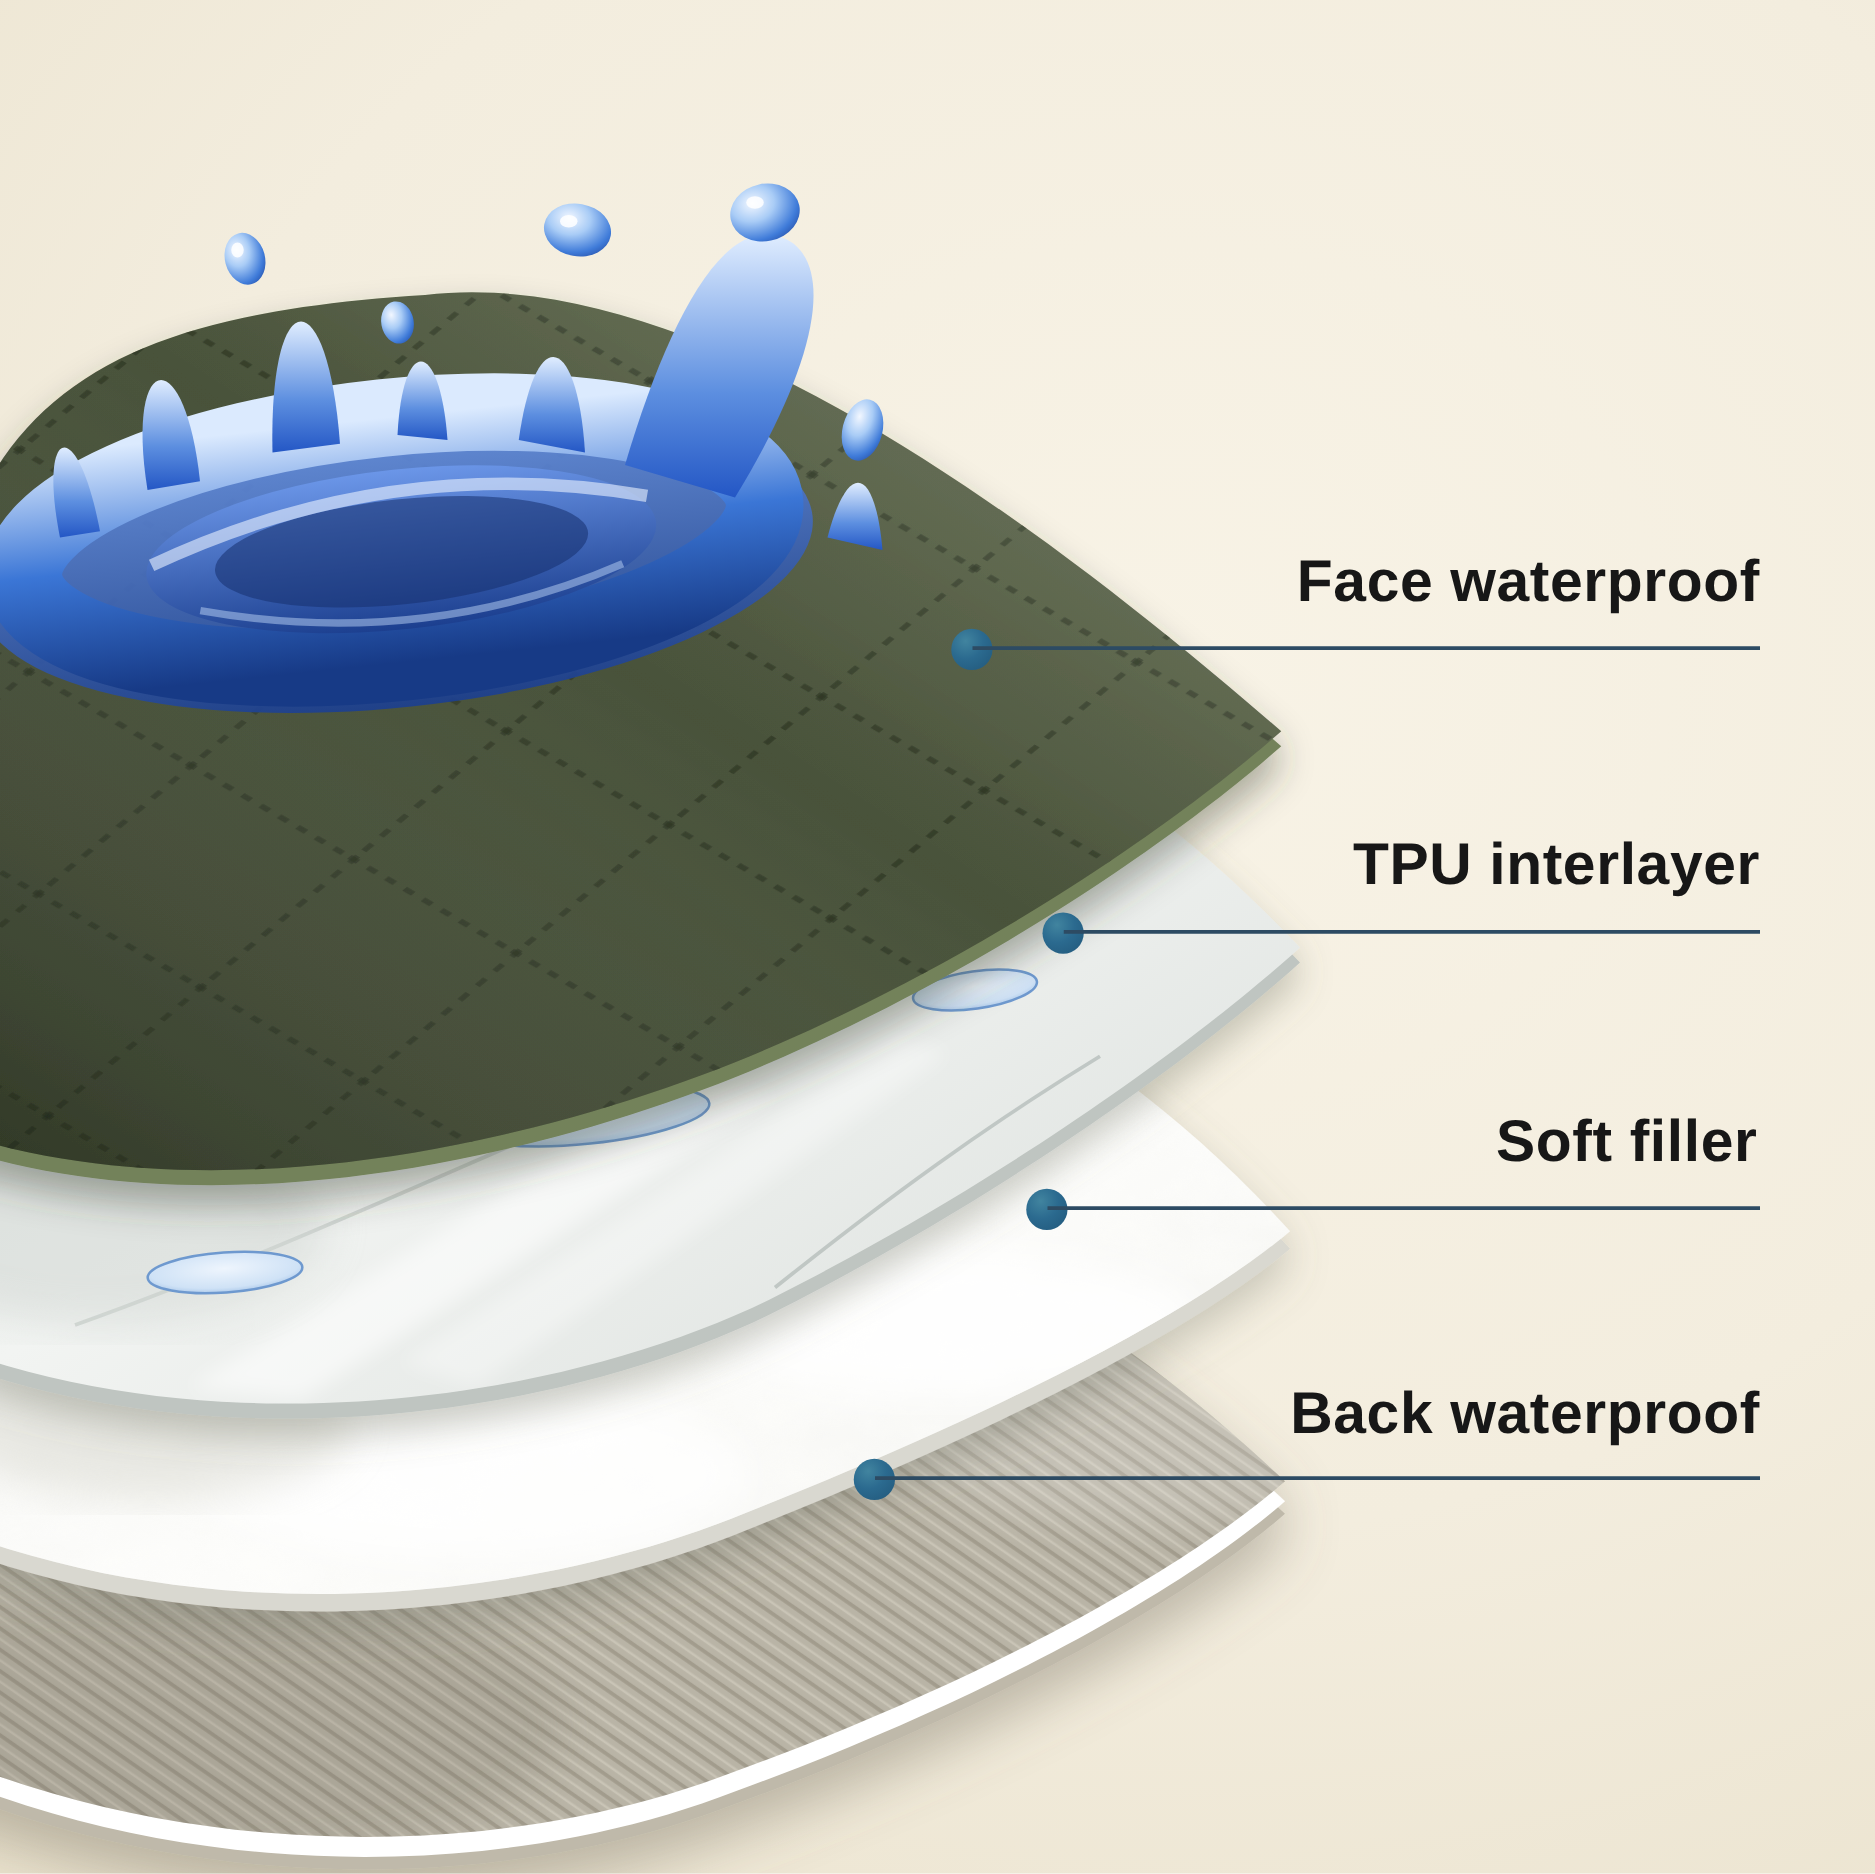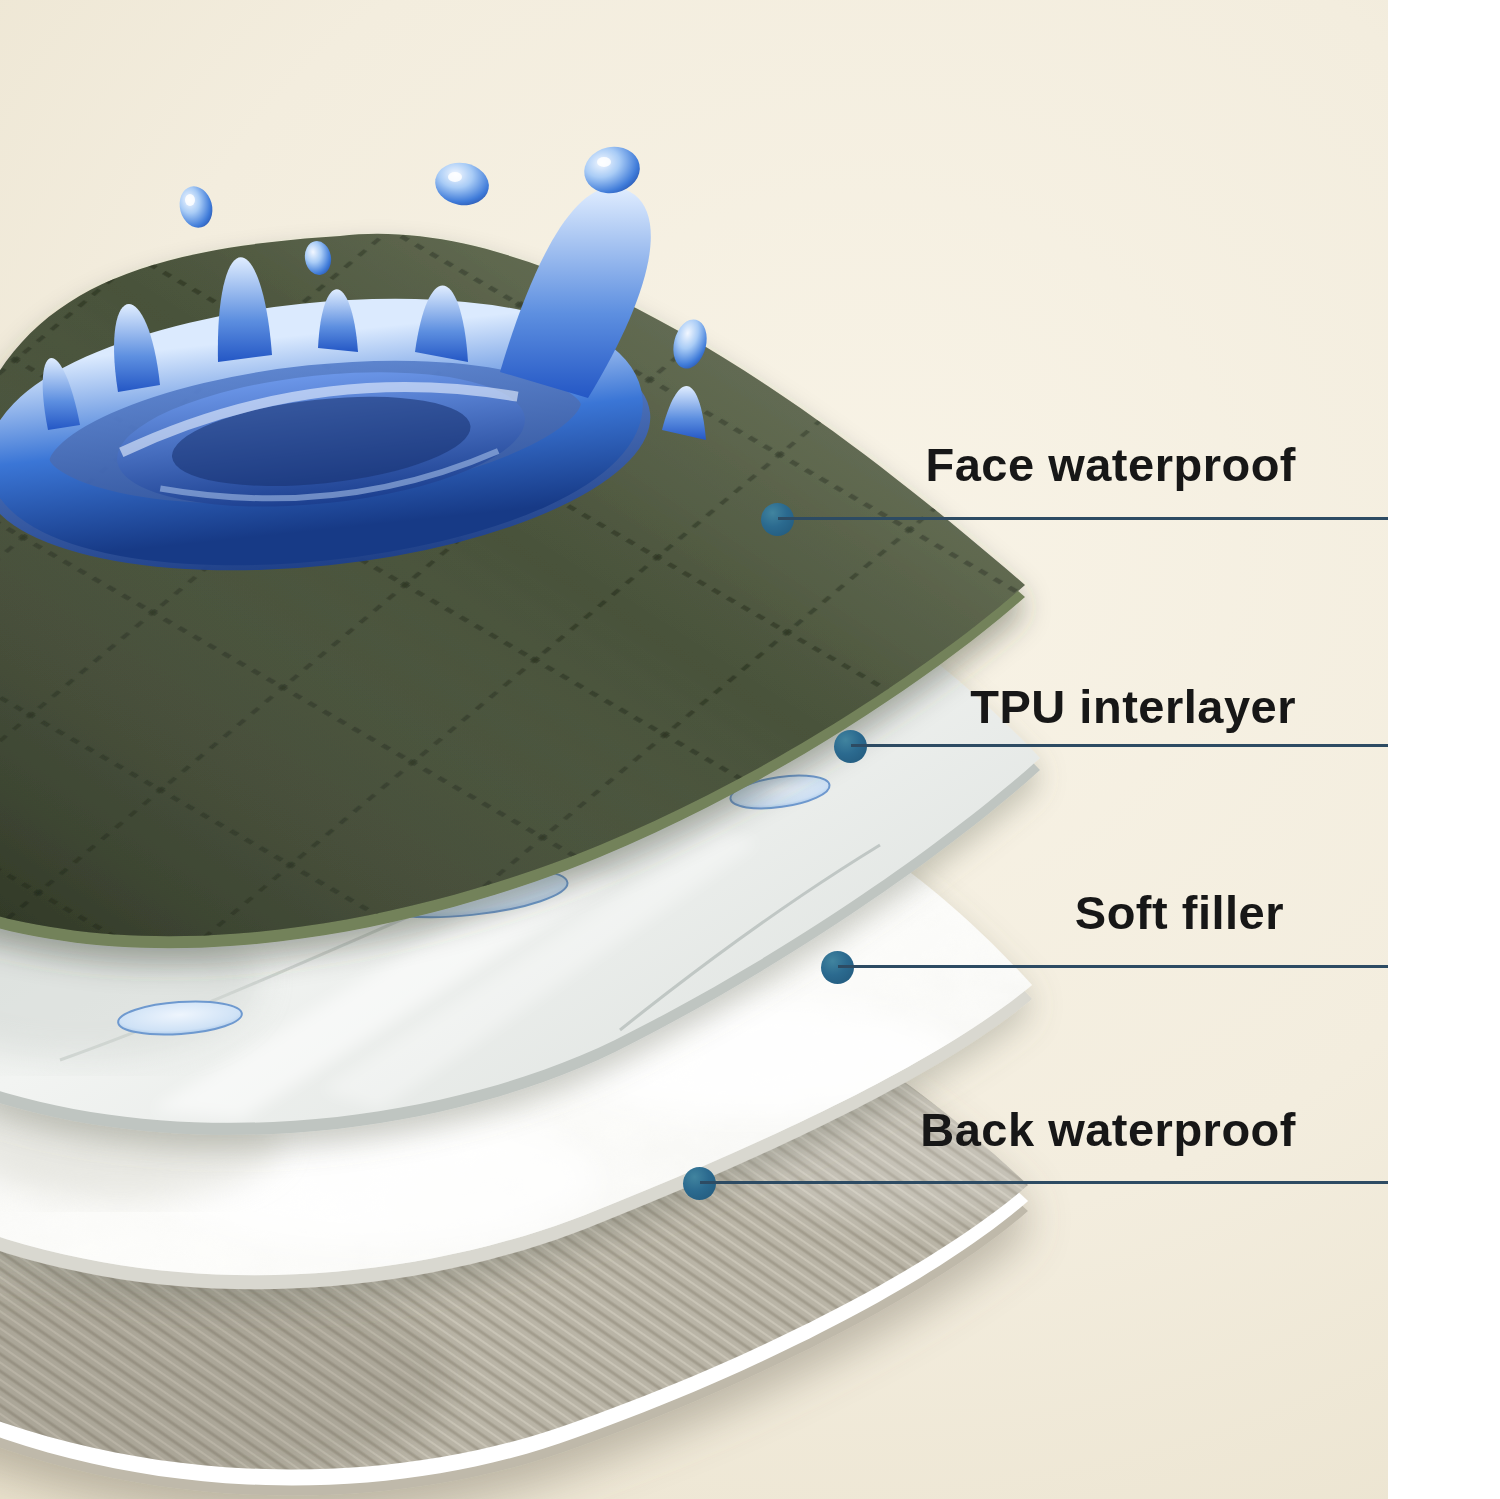--- a/index.html
+++ b/index.html
@@ -1,18 +1,18 @@
 <!DOCTYPE html>
 <html><head>
 <meta charset="utf-8">
 <style>
   html,body { margin:0; padding:0; }
   .canvas {
     position:relative;
-    width:1388px; height:1499px;
+    width:1500px; height:1499px;
     overflow:hidden;
     background: radial-gradient(135% 115% at 62% 36%, #f8f3e6 0%, #f3edde 40%, #eae2cd 72%, #ddd3ba 100%);
     font-family:"Liberation Sans", sans-serif;
   }
   .layers-svg { position:absolute; left:0; top:0; width:1500px; height:1499px; display:block; }
 
   .ann-text {
     position:absolute;
     font-weight:700;
     font-size:47px;
@@ -27,26 +27,26 @@
     position:absolute; width:33px; height:33px; border-radius:50%;
     background: radial-gradient(circle at 35% 30%, #41849f 0%, #2b6a8f 45%, #21577a 100%);
   }
 
   
   .a1 .ann-text { top:438px; right:92px; }
   .a1 .ann-line { top:517px; left:778px; width:630px; }
   .a1 .ann-dot  { top:503px; left:761px; }
 
   
-  .a2 .ann-text { top:680px; right:92px; }
+  .a2 .ann-text { top:664px; right:92px; }
   .a2 .ann-line { top:744px; left:851px; width:557px; }
   .a2 .ann-dot  { top:730px; left:834px; }
 
   
-  .a3 .ann-text { top:886px; right:104px; }
+  .a3 .ann-text { top:886px; right:94px; }
   .a3 .ann-line { top:965px; left:838px; width:570px; }
   .a3 .ann-dot  { top:951px; left:821px; }
 
   
   .a4 .ann-text { top:1103px; right:92px;text-align:center; }
   .a4 .ann-line { top:1181px; left:700px; width:708px; }
   .a4 .ann-dot  { top:1167px; left:683px; }
 </style>
 </head>
 <body>

